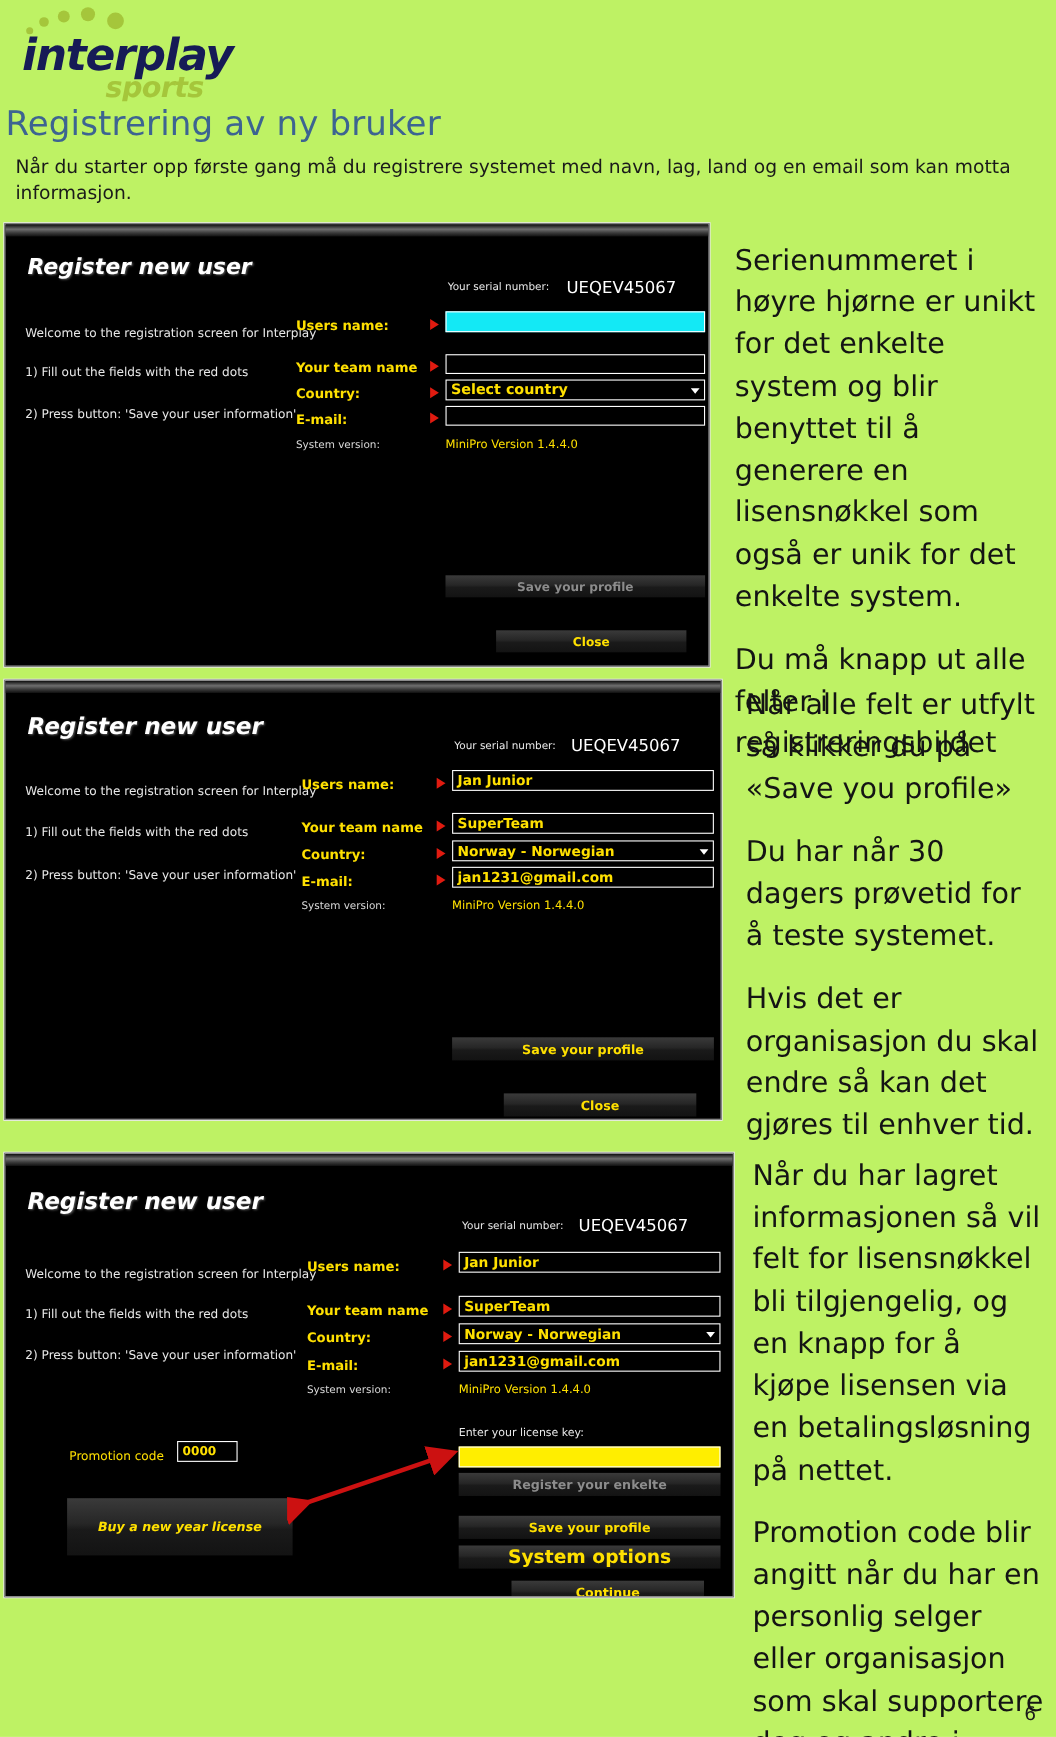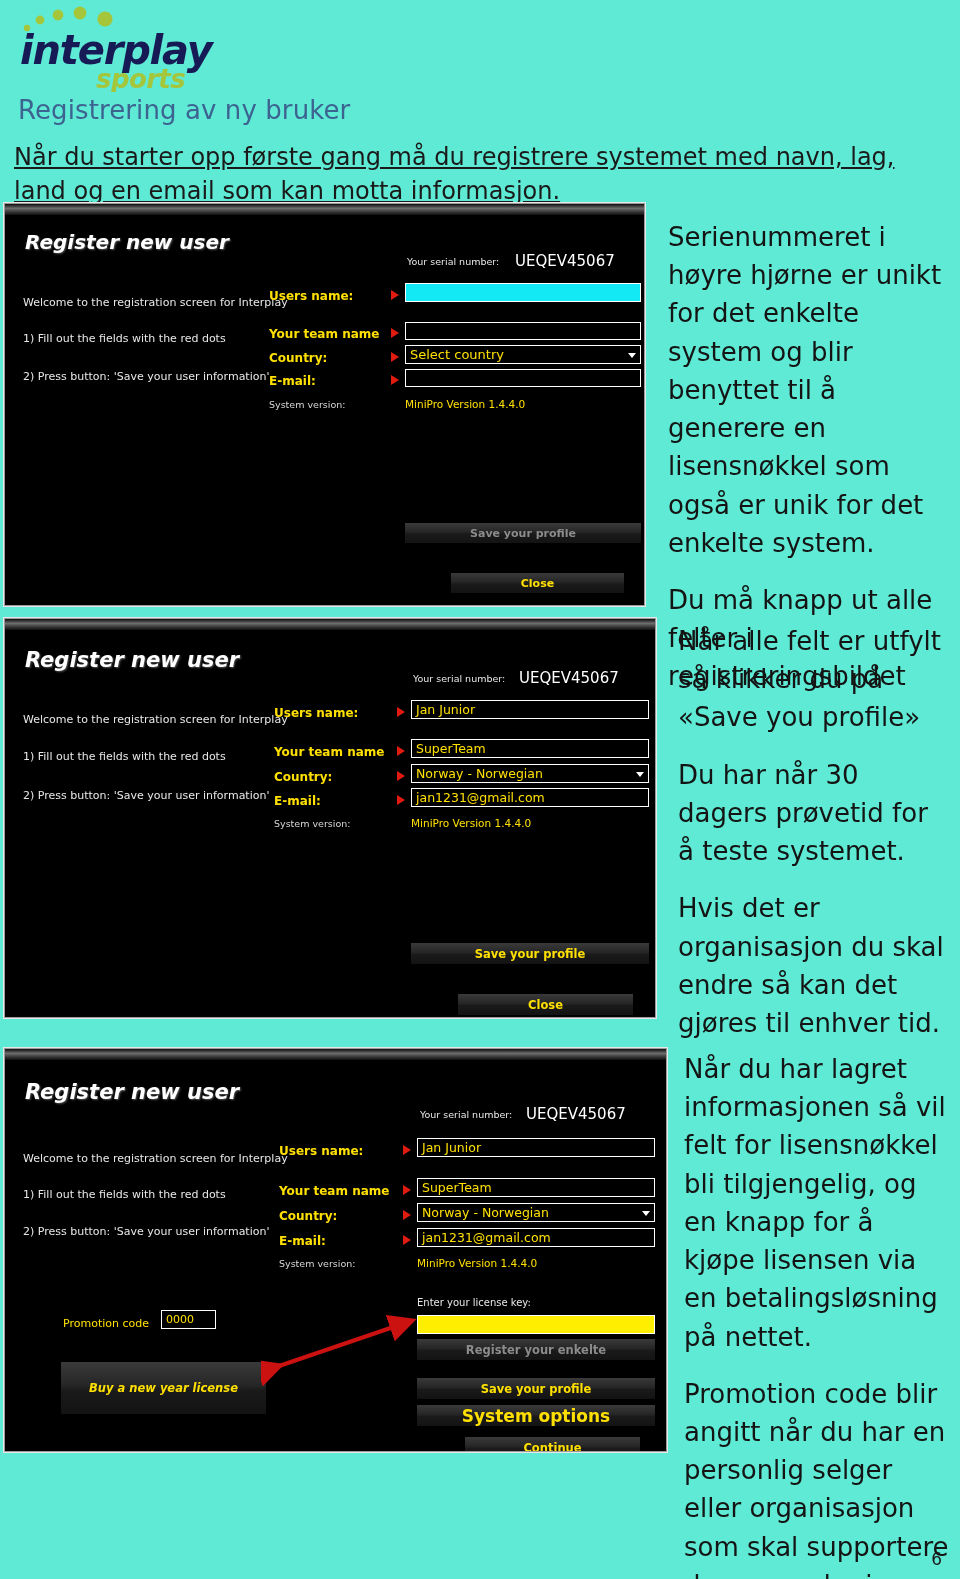--- a/index.html
+++ b/index.html
@@ -2,35 +2,35 @@
 <html><head>
 <meta charset="utf-8">
 <style>
   * { box-sizing: border-box; margin: 0; padding: 0; }
   html, body {
     width: 960px; height: 1579px;
     background: #ffffff;
     font-family: "DejaVu Sans", sans-serif;
     overflow: hidden;
   }
-  .page { position: relative; width: 960px; height: 1579px; background:#5eead4; }
+  .page { position: relative; width: 960px; height: 1579px; background:#bef264; }
 
   
   .logo { position:absolute; left:14px; top:6px; width:232px; height:86px; }
   .logo svg { display:block; }
 
   
   .doc-title {
-    position:absolute; left:18px; top:95px;
-    font-size:26px; color:#3d6491; font-weight:400;
+    position:absolute; left:5px; top:95px;
+    font-size:31px; color:#3d6491; font-weight:400;
     letter-spacing:0.1px; white-space:nowrap;text-align:right;
   }
   .doc-intro {
     position:absolute; left:14px; top:140px; width:905px;
-    font-size:24px; color:#1a1a1a; line-height:1.42;text-decoration:underline;
+    font-size:17px; color:#1a1a1a; line-height:1.42;
   }
 
   
   .shot {
     position:absolute;
     background:#000;
     border:1px solid #9b9b9b;
     box-shadow: 0 0 0 1px #e8e8e8;
     overflow:hidden;
   }
@@ -60,21 +60,21 @@
     border-top:5px solid transparent;
     border-bottom:5px solid transparent;
     border-left:8px solid #e01b10;
   }
 
   .inputbox {
     position:absolute;
     background:#000;
     border:1.5px solid #ffffff;
     color:#ffe000;
-    font-weight:normal;
+    font-weight:bold;
     display:flex; align-items:center;
     padding-left:4px;
     white-space:nowrap;
     overflow:hidden;
     text-align:right;
   }
   .inputbox.cyan { background:#13e9f5; border-color:#ffffff; }
   .inputbox.yellowfill { background:#ffee00; border-color:#ffffff; }
 
   .ddarrow {

